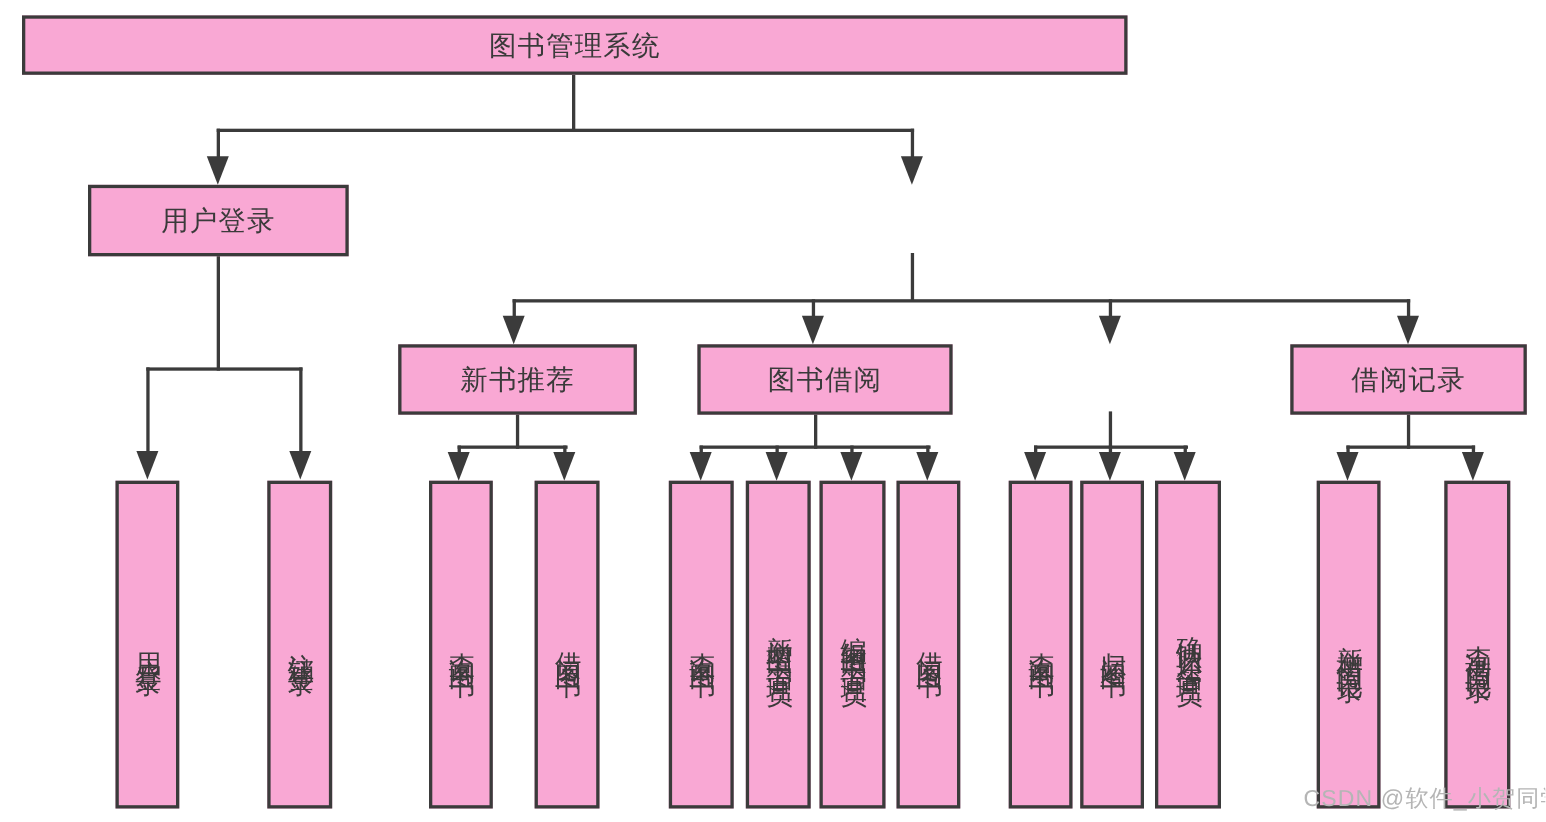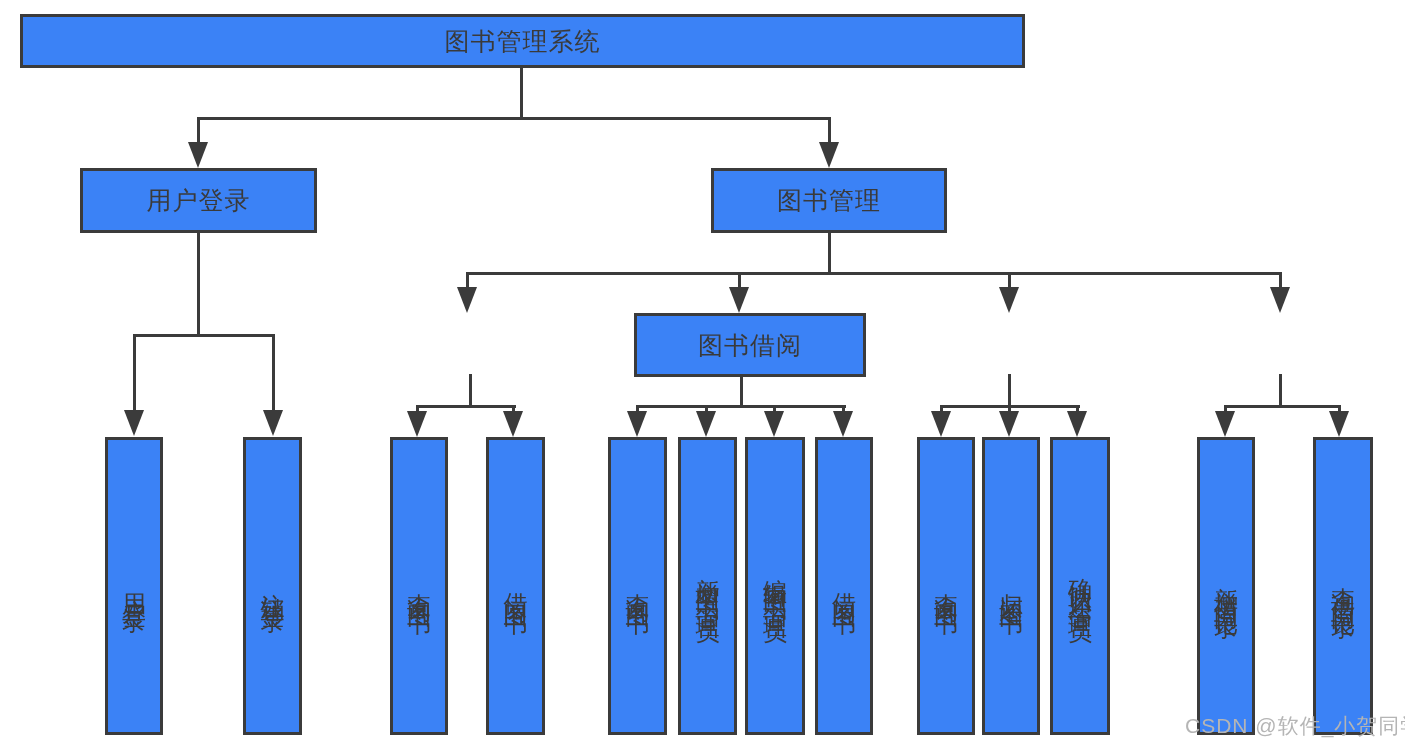--- a/index.html
+++ b/index.html
@@ -9,21 +9,21 @@
     background:#ffffff;
     font-family:"Liberation Sans","DejaVu Sans",sans-serif;
     overflow:hidden;
     --line:#3b3b3b;
     --text:#3a3a3a;
   }
   .box{
     position:absolute;
     box-sizing:border-box;
     border:3px solid var(--line);
-    background:#3b82f6;
+    background:#f9a8d4;
     display:flex;align-items:center;justify-content:center;
     color:var(--text);
     font-size:25px;
     letter-spacing:1px;
     white-space:nowrap;
   }
   .leaf span{
     writing-mode:vertical-rl;
     font-size:24px;
     letter-spacing:6px;
@@ -110,26 +110,29 @@
   <div class="vl" style="left:1338px;top:405px;height:8px"></div>
   <div class="ah" style="left:1329px;top:411px"></div>
 
   <div class="box" style="left:20px;top:14px;width:1005px;height:54px">
     <span>图书管理系统</span>
   </div>
 
   <div class="box" style="left:80px;top:168px;width:237px;height:65px">
     <span>用户登录</span>
   </div>
-  <div class="box" style="left:711px;top:168px;width:236px;height:65px">
-    <span>图书管理</span>
+
+  <div class="box" style="left:362px;top:313px;width:217px;height:64px">
+    <span>新书推荐</span>
   </div>
-
   <div class="box" style="left:634px;top:313px;width:232px;height:64px">
     <span>图书借阅</span>
+  </div>
+  <div class="box" style="left:1173px;top:313px;width:215px;height:64px">
+    <span>借阅记录</span>
   </div>
 
   <div class="box leaf" style="left:105px;top:437px;width:58px;height:298px">
     <span>用户登录</span>
   </div>
   <div class="box leaf" style="left:243px;top:437px;width:59px;height:298px">
     <span>注销登录</span>
   </div>
 
   <div class="box leaf" style="left:390px;top:437px;width:58px;height:298px">

